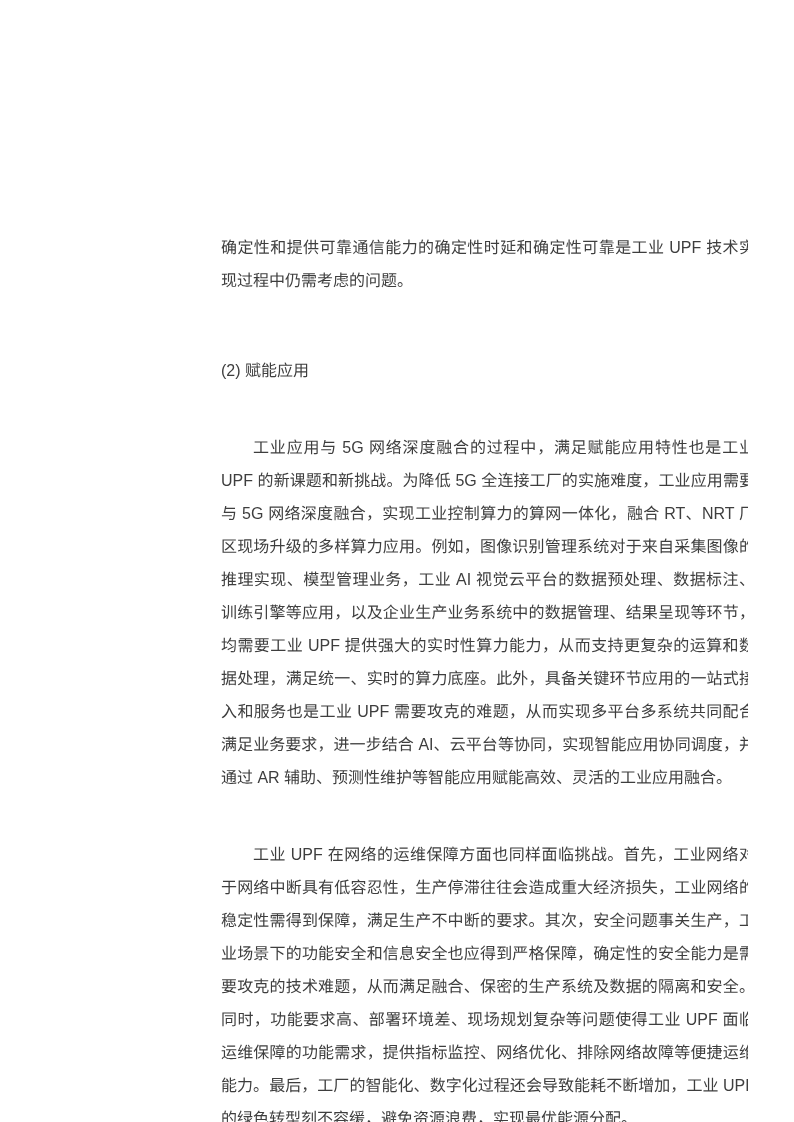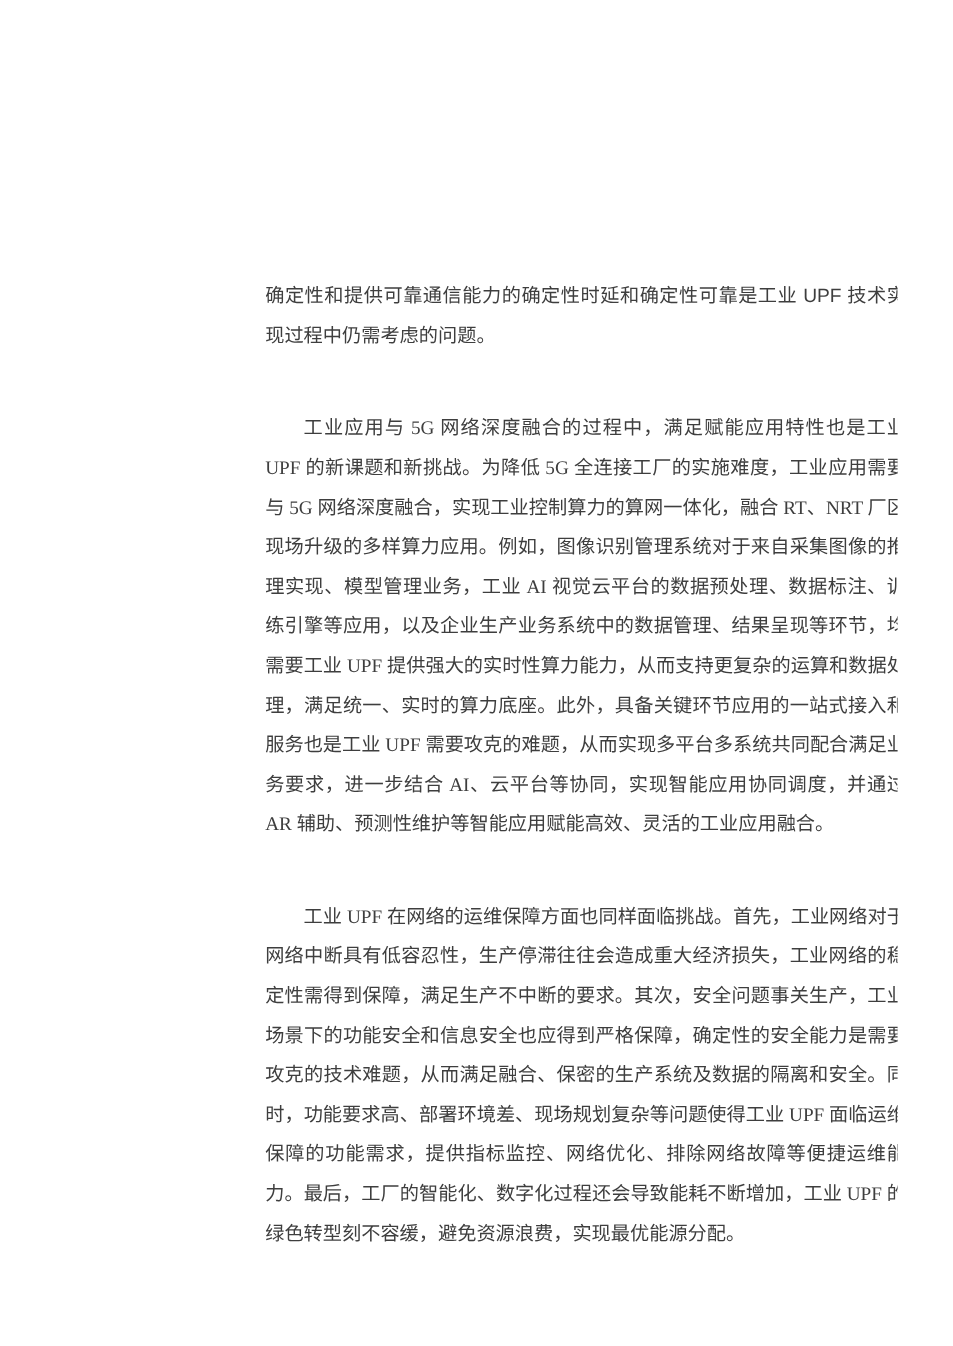--- a/index.html
+++ b/index.html
@@ -30,21 +30,21 @@
 
   .heading {
     font-size: 16px;
     font-weight: normal;
     padding-left: 14px;
     margin-top: 29px;
     line-height: 33px;
     text-align: left;
   }
 
-  .para.after-heading { margin-top: 0; font-family: Liberation Serif, serif; }
+  .para.after-heading { margin-top: 0; }
   .para.last { margin-top: 42px; }
 
   .footer-bar {
     position: absolute;
     left: 26px;
     top: 1054px;
     width: 742px;
     height: 35px;
     display: flex;
     align-items: center;
@@ -63,20 +63,21 @@
 </style>
 </head>
 <body>
 
 <div class="page">
 
   <div class="page-body" style="color: rgb(62, 62, 62);">
 
     <p class="para">确定性和提供可靠通信能力的确定性时延和确定性可靠是工业 UPF 技术实现过程中仍需考虑的问题。</p>
 
+    <h3 class="heading">(2) 赋能应用</h3>
 
     <p class="para indent after-heading">工业应用与 5G 网络深度融合的过程中，满足赋能应用特性也是工业 UPF 的新课题和新挑战。为降低 5G 全连接工厂的实施难度，工业应用需要与 5G 网络深度融合，实现工业控制算力的算网一体化，融合 RT、NRT 厂区现场升级的多样算力应用。例如，图像识别管理系统对于来自采集图像的推理实现、模型管理业务，工业 AI 视觉云平台的数据预处理、数据标注、训练引擎等应用，以及企业生产业务系统中的数据管理、结果呈现等环节，均需要工业 UPF 提供强大的实时性算力能力，从而支持更复杂的运算和数据处理，满足统一、实时的算力底座。此外，具备关键环节应用的一站式接入和服务也是工业 UPF 需要攻克的难题，从而实现多平台多系统共同配合满足业务要求，进一步结合 AI、云平台等协同，实现智能应用协同调度，并通过 AR 辅助、预测性维护等智能应用赋能高效、灵活的工业应用融合。</p>
 
 
     <p class="para indent after-heading">工业 UPF 在网络的运维保障方面也同样面临挑战。首先，工业网络对于网络中断具有低容忍性，生产停滞往往会造成重大经济损失，工业网络的稳定性需得到保障，满足生产不中断的要求。其次，安全问题事关生产，工业场景下的功能安全和信息安全也应得到严格保障，确定性的安全能力是需要攻克的技术难题，从而满足融合、保密的生产系统及数据的隔离和安全。同时，功能要求高、部署环境差、现场规划复杂等问题使得工业 UPF 面临运维保障的功能需求，提供指标监控、网络优化、排除网络故障等便捷运维能力。最后，工厂的智能化、数字化过程还会导致能耗不断增加，工业 UPF 的绿色转型刻不容缓，避免资源浪费，实现最优能源分配。</p>
 
 
   </div>
 
   <footer class="footer-bar" style="background: linear-gradient(90deg, rgb(125, 180, 56), rgb(49, 130, 181));">

